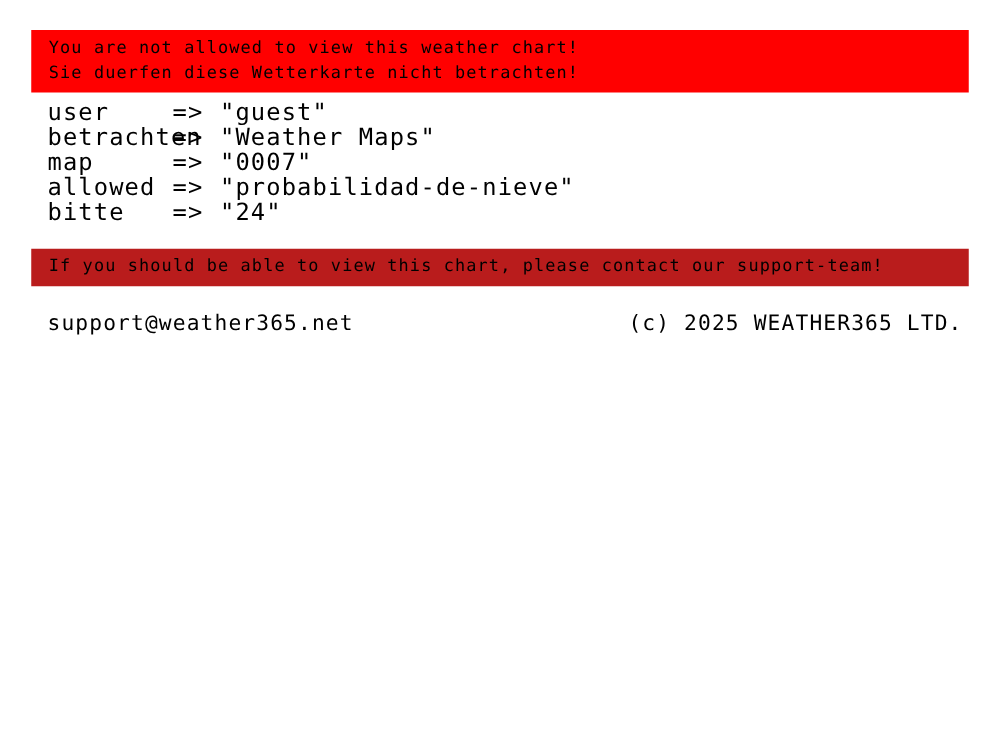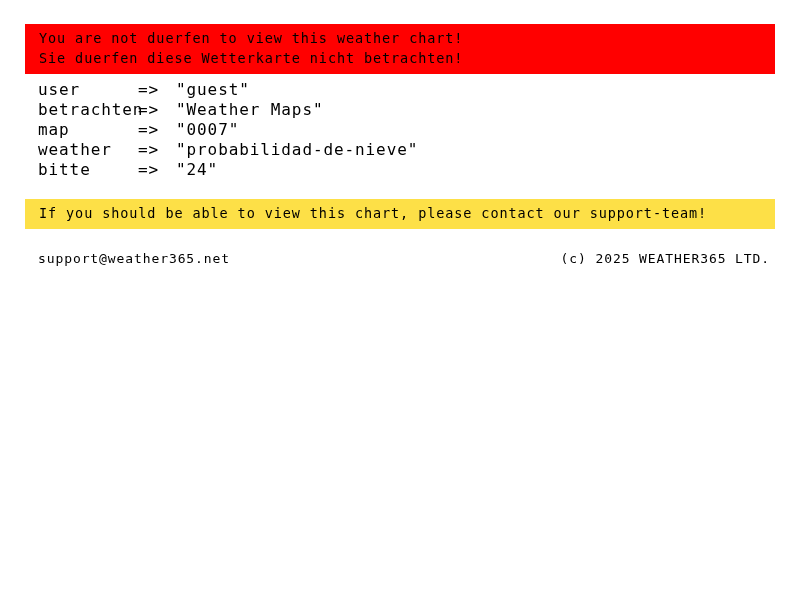--- a/index.html
+++ b/index.html
@@ -26,21 +26,21 @@
     width: 750px;
     box-sizing: border-box;
     padding: 4px 14px 6px 14px;
   }
   .banner-error {
     top: 24px;
     background: #ff0000;
   }
   .banner-info {
     top: 199px;
-    background: #fde047;
+    background: #b91c1c;
   }
   .banner-line {
     font-family: "DejaVu Sans Mono", "Liberation Mono", monospace;
     font-size: 13.5px;
     letter-spacing: 0.9px;
     line-height: 20px;
     white-space: pre;
     color: #000000;
   }
   .params {
@@ -49,21 +49,21 @@
     top: 80px;
     width: 720px;
   }
   .param-row {
     display: flex;
     align-items: baseline;
     line-height: 20px;
     height: 20px;
     white-space: pre;
     letter-spacing: 0.9px;
-    font-size: 16px;
+    font-size: 19px;
   }
   .param-key {
     width: 100px;
     flex: 0 0 100px;
   }
   .param-arrow {
     width: 38px;
     flex: 0 0 38px;
   }
   .param-val {
@@ -72,56 +72,56 @@
   .footer {
     position: absolute;
     left: 38px;
     top: 250px;
     width: 732px;
     display: flex;
     justify-content: space-between;
     align-items: baseline;
     white-space: pre;
     letter-spacing: 0.9px;
-    font-size: 13px;
+    font-size: 17px;
     line-height: 18px;
     gap: 41px;
   }
   .footer-right {
     text-align: center;
   }
 </style>
 </head>
 <body>
 
 <div class="page">
 
   <div class="banner banner-error">
-    <div class="banner-line">You are not duerfen to view this weather chart!</div>
+    <div class="banner-line">You are not allowed to view this weather chart!</div>
     <div class="banner-line">Sie duerfen diese Wetterkarte nicht betrachten!</div>
   </div>
 
   <div class="params">
     <div class="param-row">
       <span class="param-key">user</span>
       <span class="param-arrow">=&gt;</span>
       <span class="param-val">"guest"</span>
     </div>
     <div class="param-row">
       <span class="param-key">betrachten</span>
       <span class="param-arrow">=&gt;</span>
       <span class="param-val">"Weather Maps"</span>
     </div>
     <div class="param-row">
       <span class="param-key">map</span>
       <span class="param-arrow">=&gt;</span>
       <span class="param-val">"0007"</span>
     </div>
     <div class="param-row">
-      <span class="param-key">weather</span>
+      <span class="param-key">allowed</span>
       <span class="param-arrow">=&gt;</span>
       <span class="param-val">"probabilidad-de-nieve"</span>
     </div>
     <div class="param-row">
       <span class="param-key">bitte</span>
       <span class="param-arrow">=&gt;</span>
       <span class="param-val">"24"</span>
     </div>
   </div>
 

